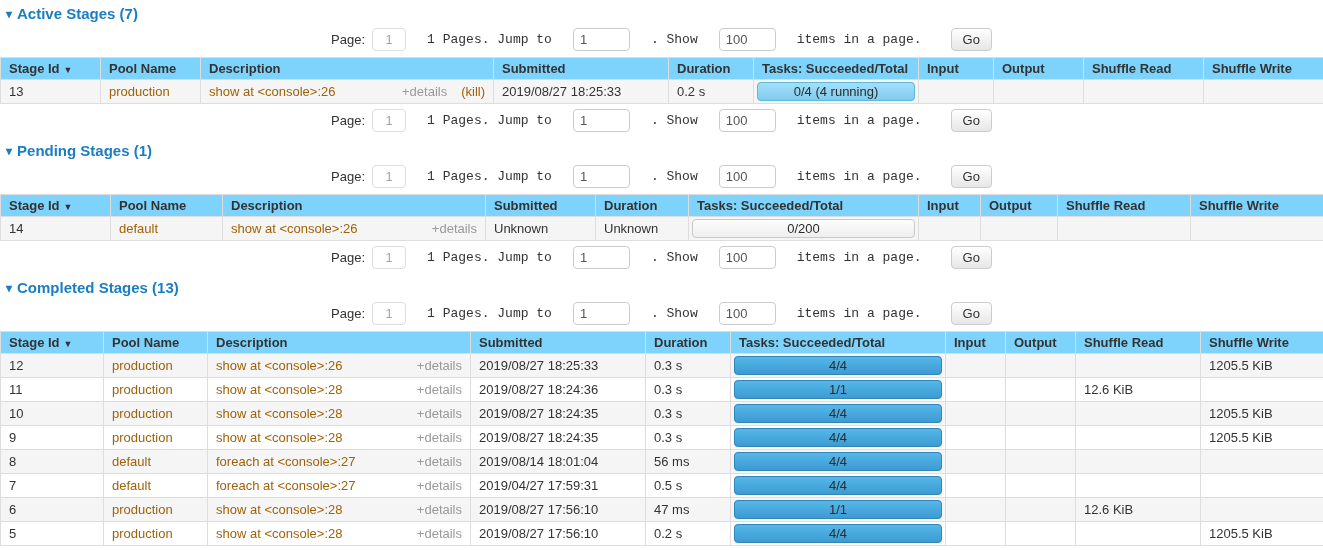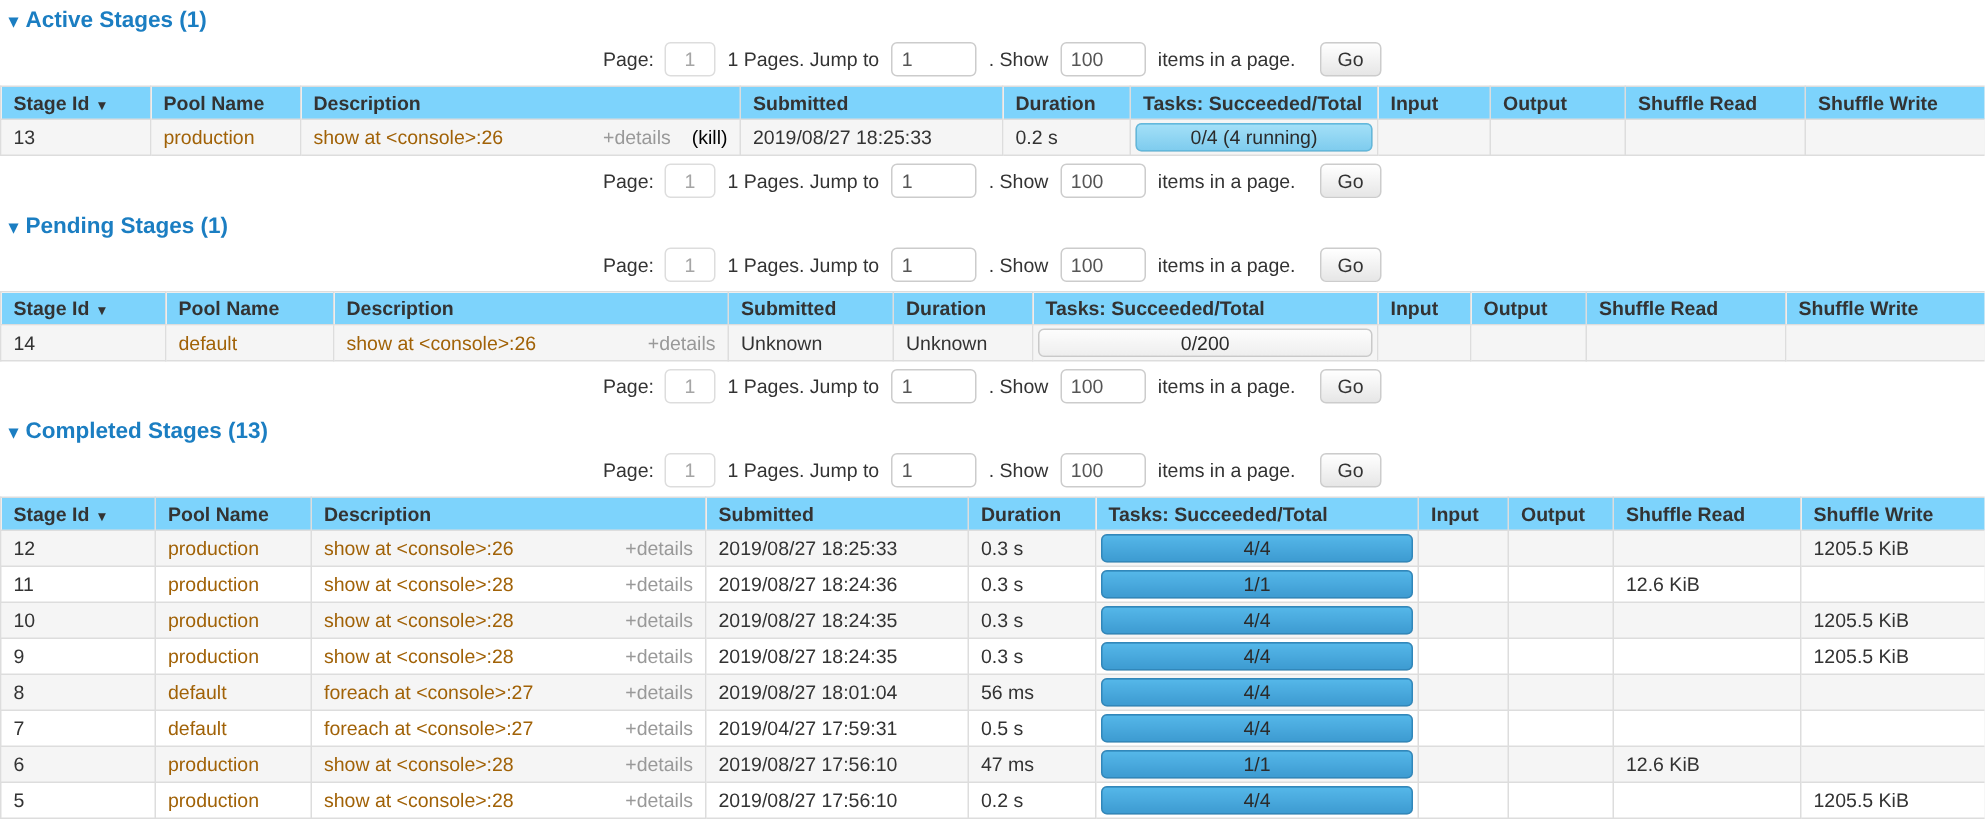--- a/index.html
+++ b/index.html
@@ -15,21 +15,21 @@
   }
   .tri { font-size:12px; margin-right:5px; line-height:1; }
   .pag { display:flex; justify-content:center; align-items:center; padding:4px 6px; height:33px; }
   .pag-left { display:flex; align-items:center; }
   .pag-left .lbl { margin-right:7px; }
   .page-box {
     display:inline-block; min-width:34px; padding:3px 6px; text-align:center;
     border:1px solid #ddd; border-radius:4px; color:#a5a5a5; background:#fff; cursor:default;
   }
   .pag-right { display:flex; align-items:center; }
-  .pag-right span { margin:0 8px; }
+  .pag-right span { margin:0 21px;font-family:Liberation Mono, monospace; }
   .pag-right input {
     width:57px; padding:3px 6px; border:1px solid #ccc; border-radius:4px;
     font:inherit; color:#555; outline:none;
   }
   .go-btn {
     margin-left:8px; padding:3px 11px; border:1px solid #ccc; border-radius:4px;
     background:linear-gradient(#ffffff,#e6e6e6); font:inherit; color:#333; cursor:pointer;
   }
   table { border-collapse:collapse; table-layout:fixed; width:1323px; margin:1px 0 0 0; }
   th, td {
@@ -37,39 +37,39 @@
     height:22px; overflow:hidden; white-space:nowrap; font-size:13px;
   }
   th { font-weight:bold; background:#7dd3fc; cursor:pointer; }
   th .arrow { font-size:9px; margin-left:4px; }
   tbody tr:nth-child(odd) { background:#f5f5f5; }
   tbody tr:nth-child(even) { background:#fff; }
   a.cell-link { color:#a16207; text-decoration:none; cursor:pointer; }
   .desc-wrap { display:flex; justify-content:space-between; align-items:center; }
   .desc-right { color:#999; }
   .details-link { color:#999; cursor:pointer; }
-  .kill-link { color:#000000; margin-left:14px; cursor:pointer; }
+  .kill-link { color:#a16207; margin-left:14px; cursor:pointer; }
   td.tasks-cell { padding:2px 3px; }
   .progress { position:relative; height:19px; border-radius:4px; border:1px solid #c9c9c9;
               background:linear-gradient(#fdfdfd,#eeeeee);padding-left:36px; }
   .progress .bar { position:absolute; top:-1px; left:-1px; right:-1px; bottom:-1px; border-radius:4px; }
   .bar-succeeded { background:linear-gradient(#55b7e9,#3d9bd1); border:1px solid #3187ba; }
   .bar-running   { background:linear-gradient(#a3e0f8,#7fccee); border:1px solid #62b8dc; }
   .progress .plabel { position:absolute; left:0; right:0; top:0; bottom:0;
                       text-align:center; line-height:18px; color:#2b2b2b; }
 </style>
 </head>
 <body>
 
 <div id="app">
 
   <div class="section">
     <div class="section-title">
       <span class="tri">▾</span>
-      <span>Active Stages (1)</span>
+      <span>Active Stages (7)</span>
     </div>
     <div class="pag">
         <div class="pag-left">
           <span class="lbl">Page:</span>
           <span class="page-box">1</span>
         </div>
         <div class="pag-right">
           <span>1 Pages. Jump to</span>
           <input value="1" style="">
           <span>. Show</span>
@@ -369,21 +369,21 @@
           </tr>
           <tr>
             <td>8</td>
             <td><a class="cell-link">default</a></td>
             <td>
               <div class="desc-wrap">
                 <a class="cell-link">foreach at &lt;console&gt;:27</a>
                 <span class="desc-right"><span class="details-link">+details</span></span>
               </div>
             </td>
-            <td>2019/08/27 18:01:04</td>
+            <td>2019/08/14 18:01:04</td>
             <td>56 ms</td>
             <td class="tasks-cell">
               <div class="progress">
                 <div class="bar bar-succeeded"></div>
                 <div class="plabel">4/4</div>
               </div>
             </td>
             <td></td>
             <td></td>
             <td></td>

